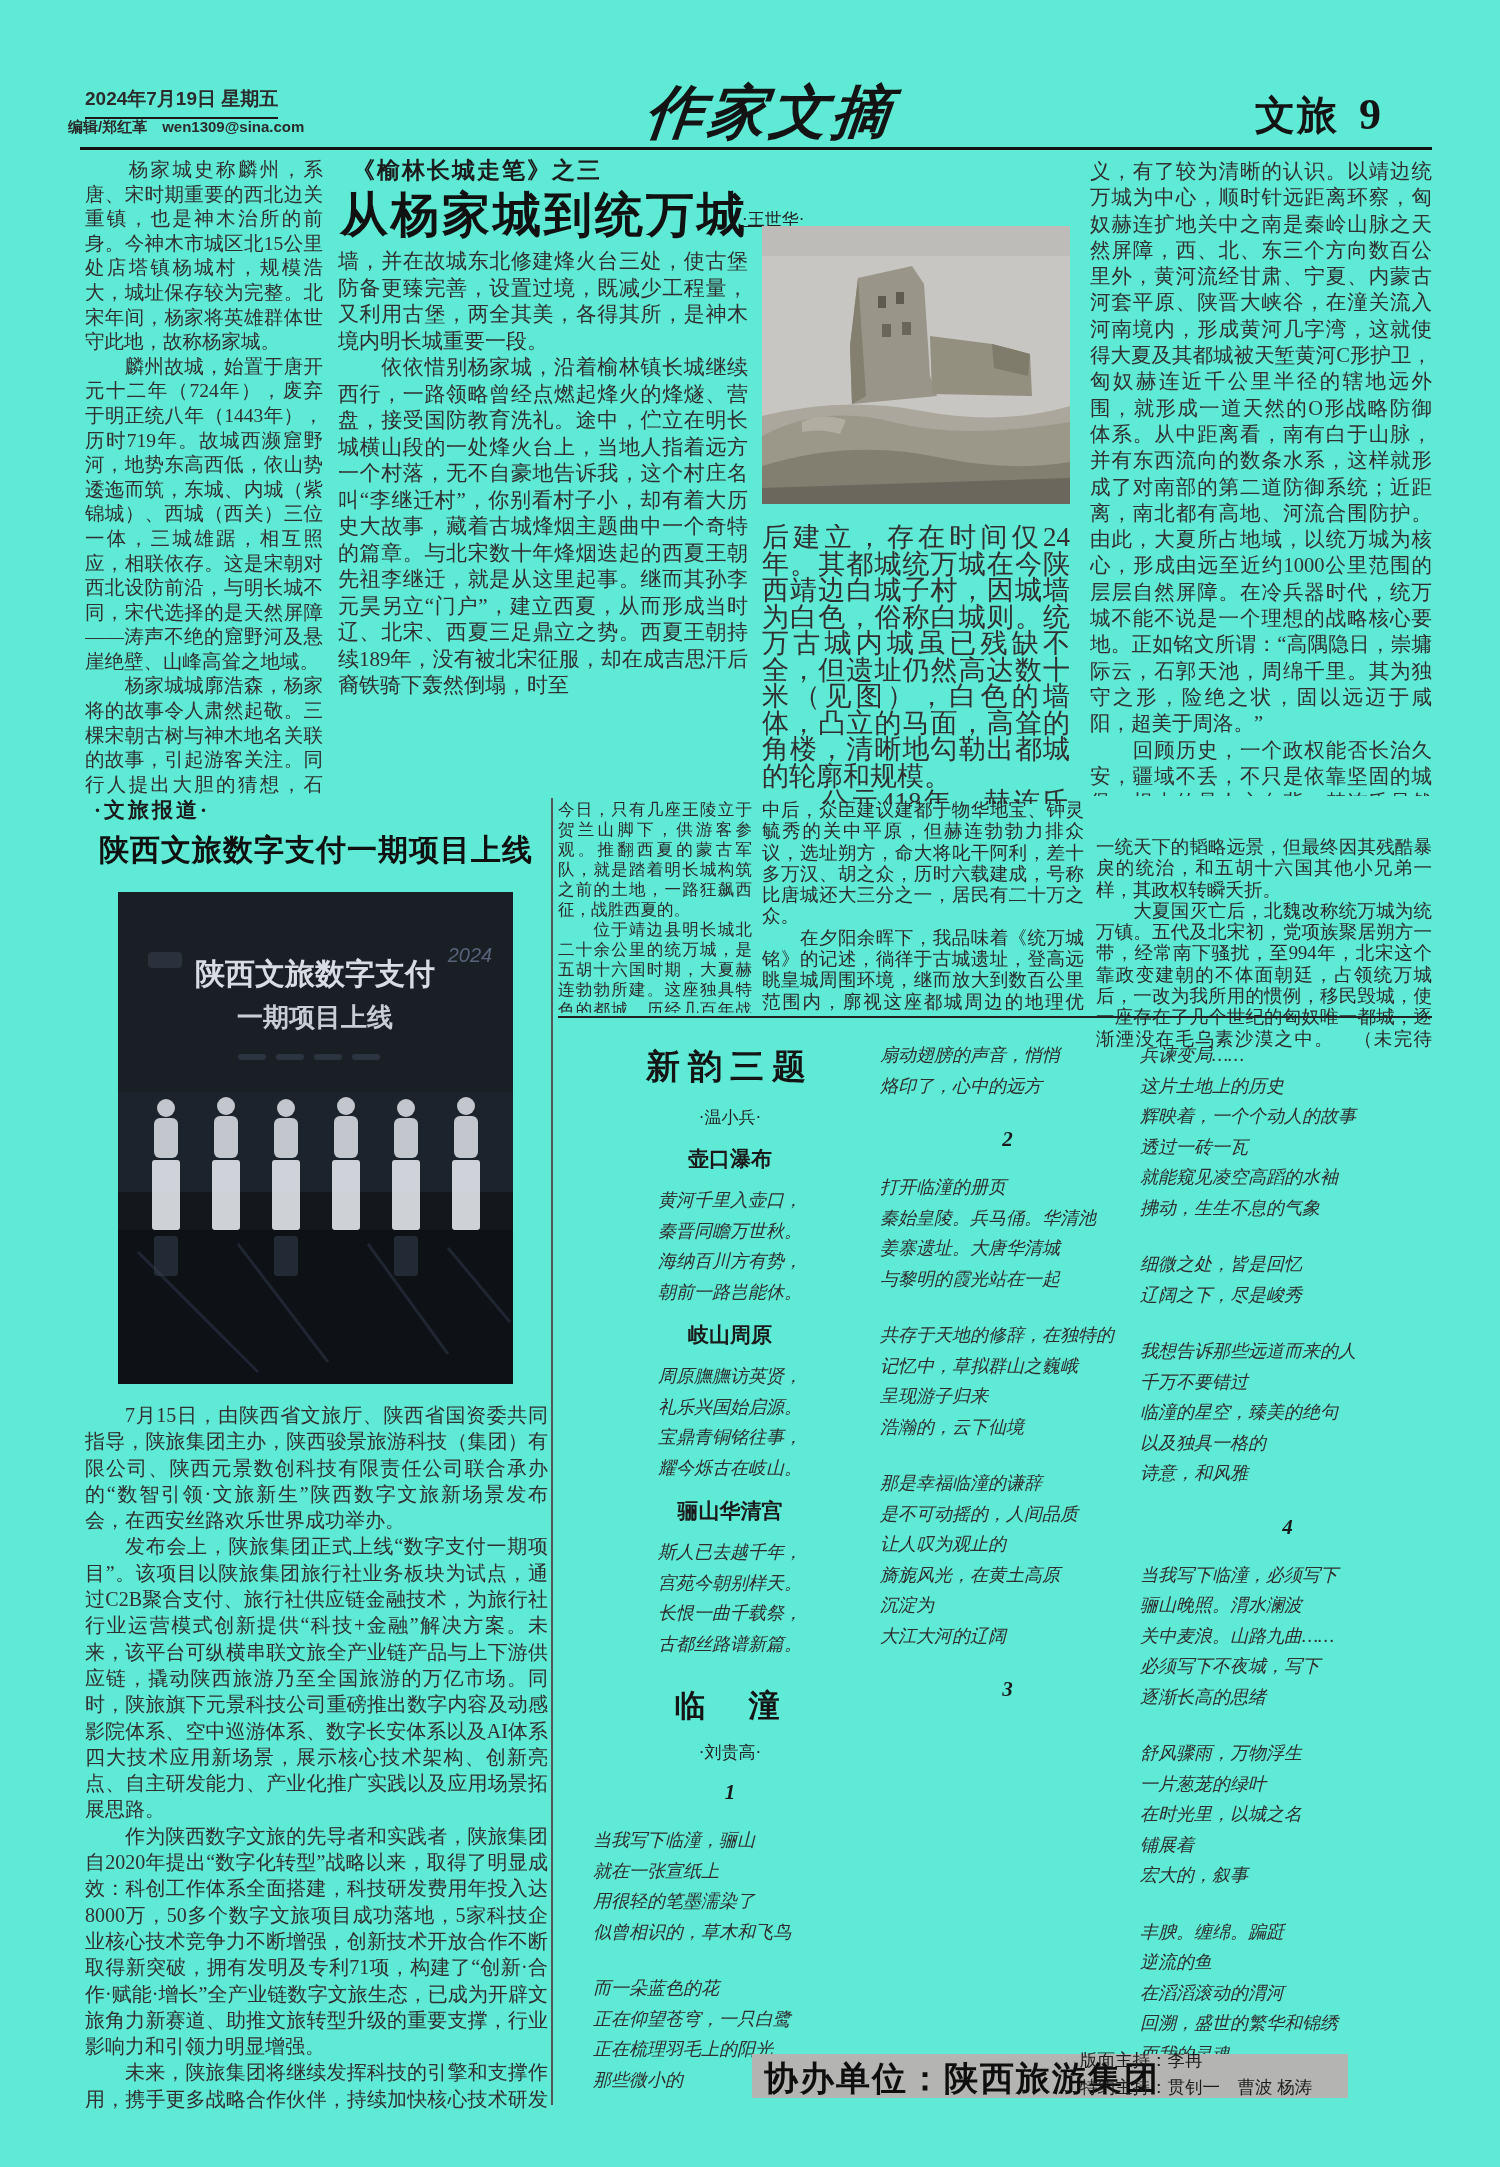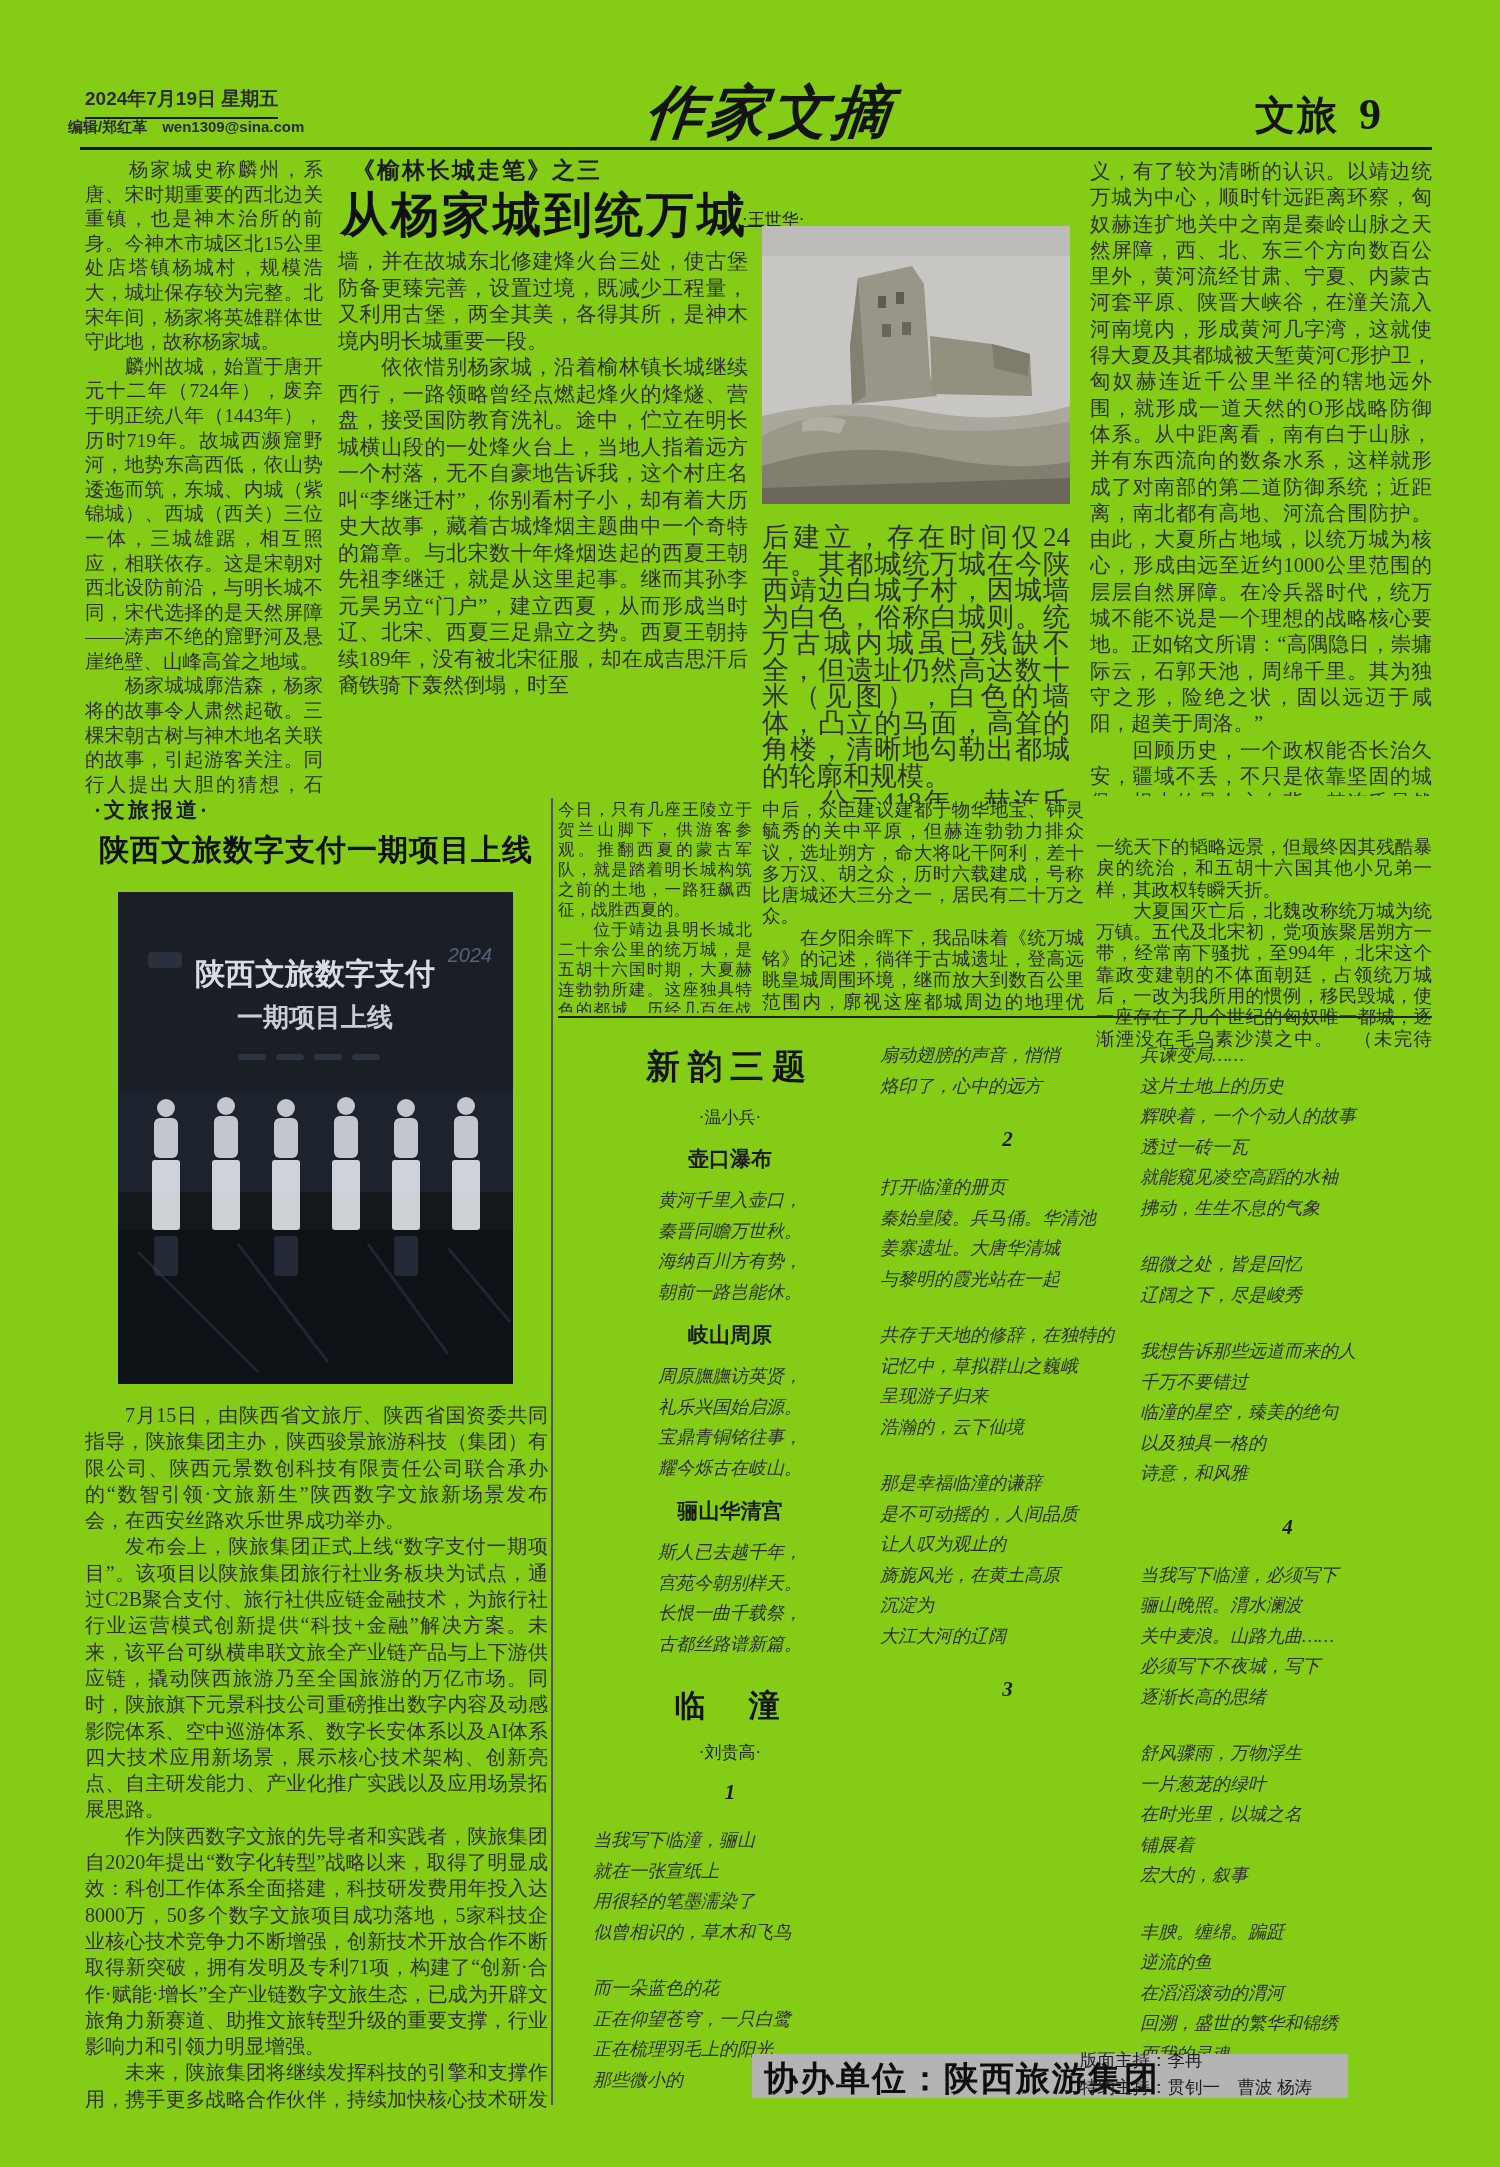--- a/index.html
+++ b/index.html
@@ -1,16 +1,16 @@
 <!DOCTYPE html>
 <html><head>
 <meta charset="utf-8">
 <style>
   html,body{margin:0;padding:0;background:#e8e8e6;}
-  #page{position:relative;width:1500px;height:2167px;background:#84cc16;margin:0 auto;
+  #page{position:relative;width:1500px;height:2167px;background:#5eead4;margin:0 auto;
         font-family:"Liberation Serif","DejaVu Serif",serif;color:#2b2b2b;overflow:hidden;}
   .abs{position:absolute;}
   .sans{font-family:"Liberation Sans","DejaVu Sans",sans-serif;}
   .jt{text-align:justify;white-space:pre-line;overflow:hidden;}
   
   #hdr-date{left:85px;top:86px;font-size:19px;font-weight:bold;border-bottom:2.5px solid #1a1a1a;padding-bottom:5px;}
   #hdr-editor{left:68px;top:118px;font-size:15px;font-weight:bold;}
   #masthead{left:620px;top:74px;width:300px;text-align:center;font-size:58px;font-weight:900;
             font-style:italic;letter-spacing:4px;transform:skewX(-6deg);color:#141414;}
   #pageinfo{left:1255px;top:88px;font-size:40px;font-weight:900;color:#141414;letter-spacing:2px;}

